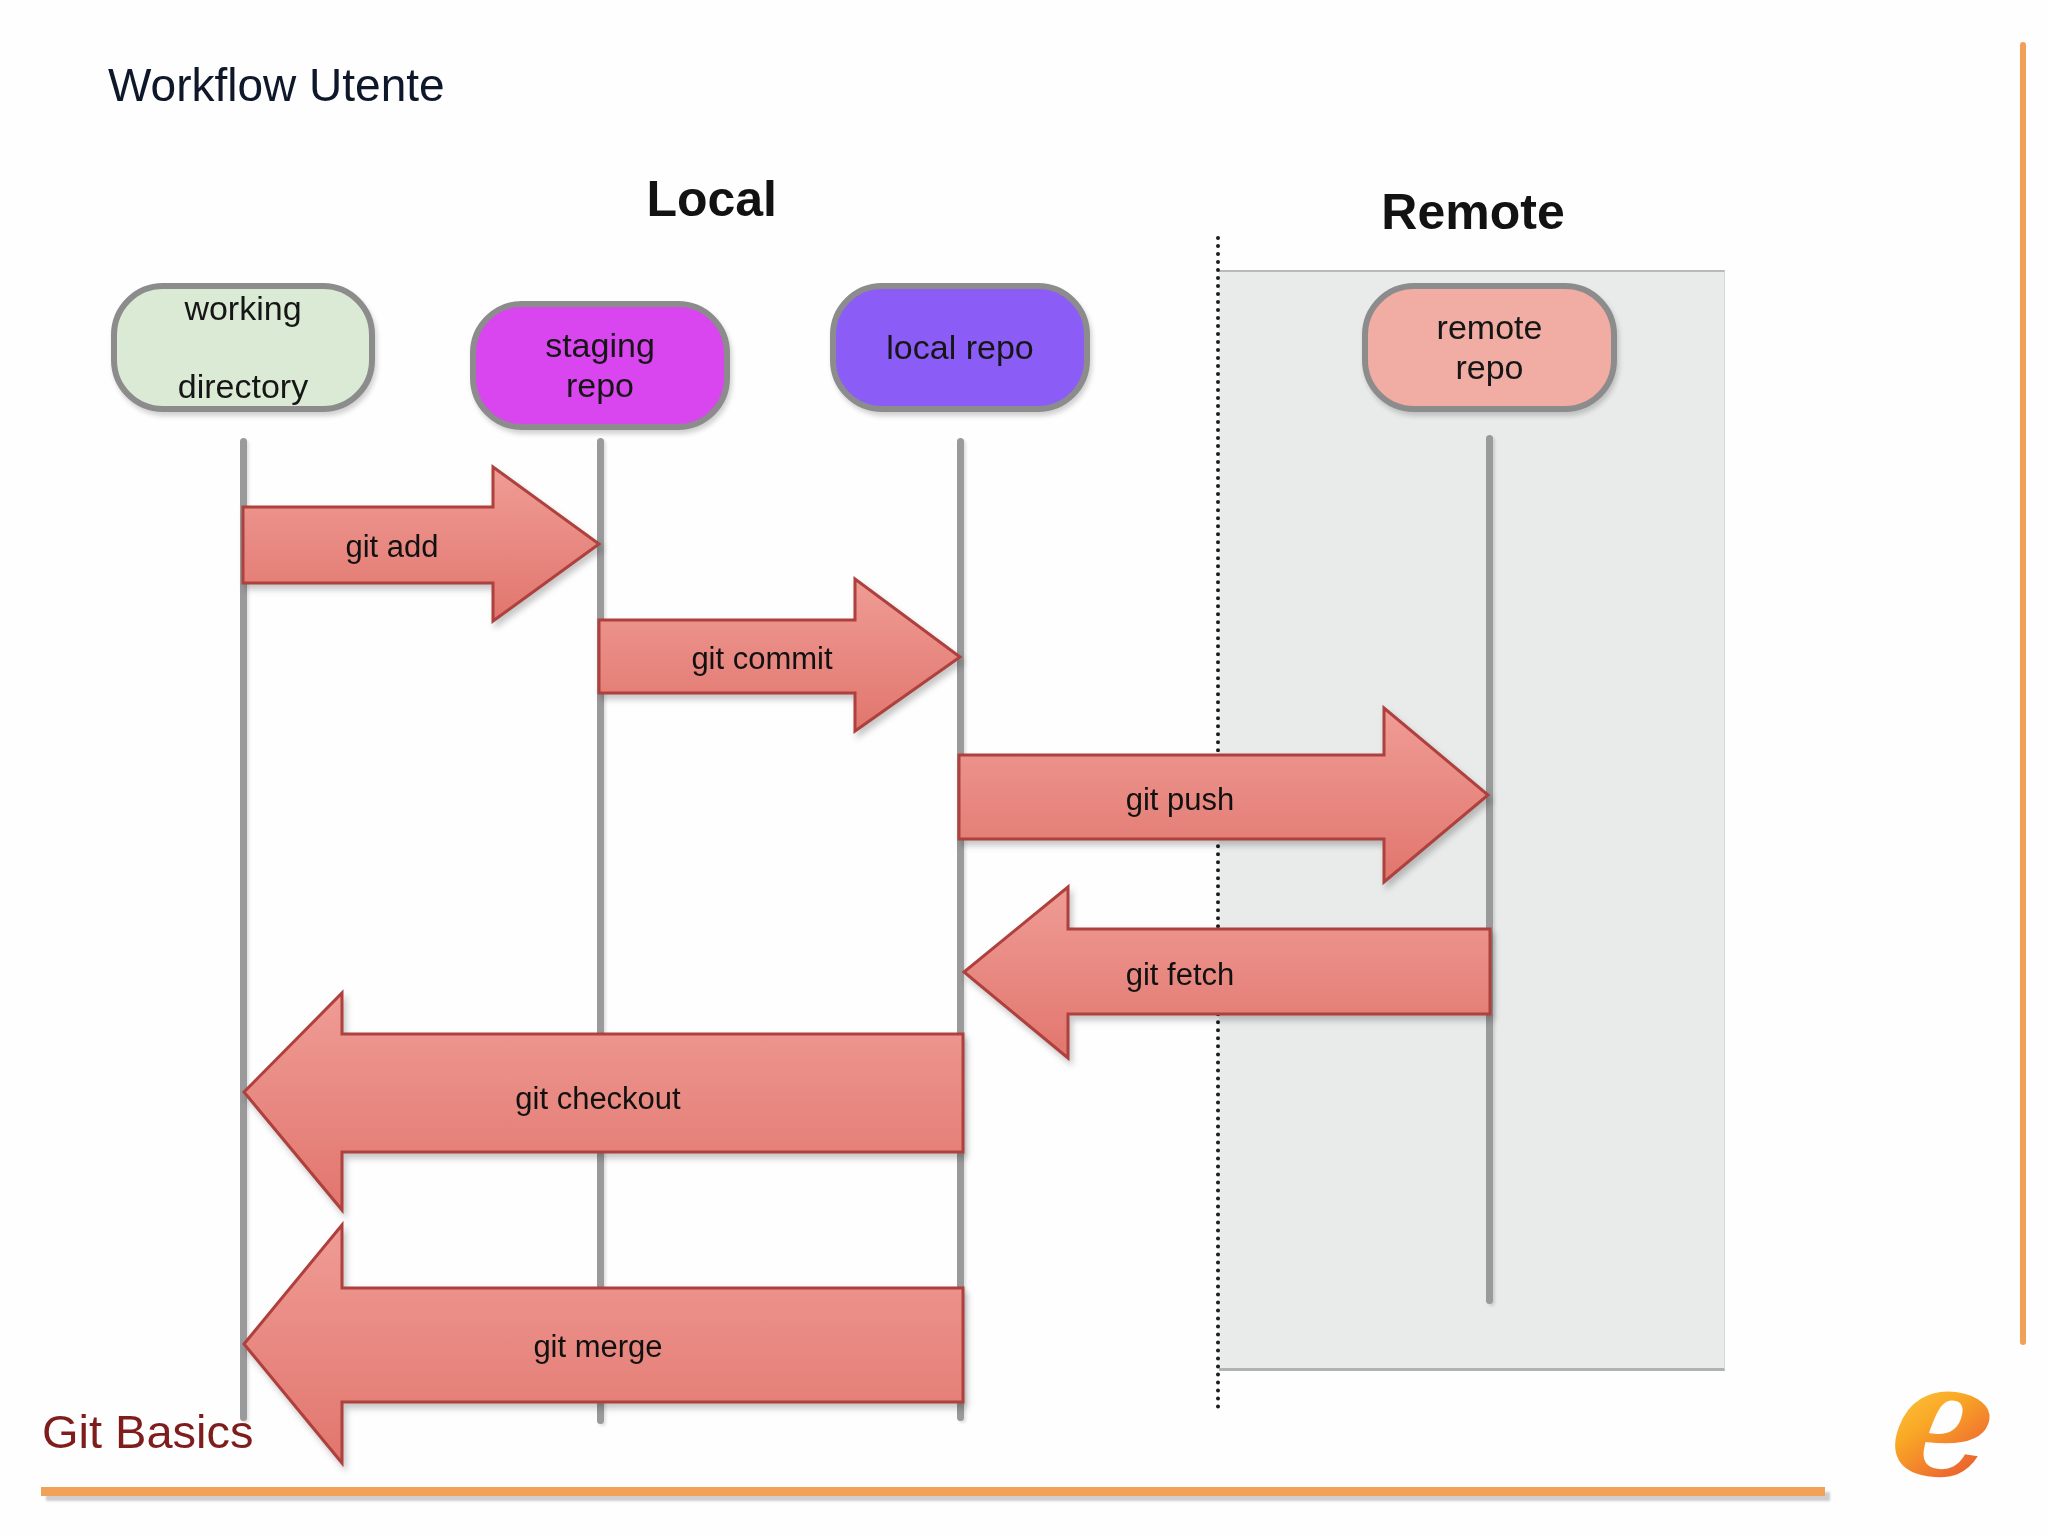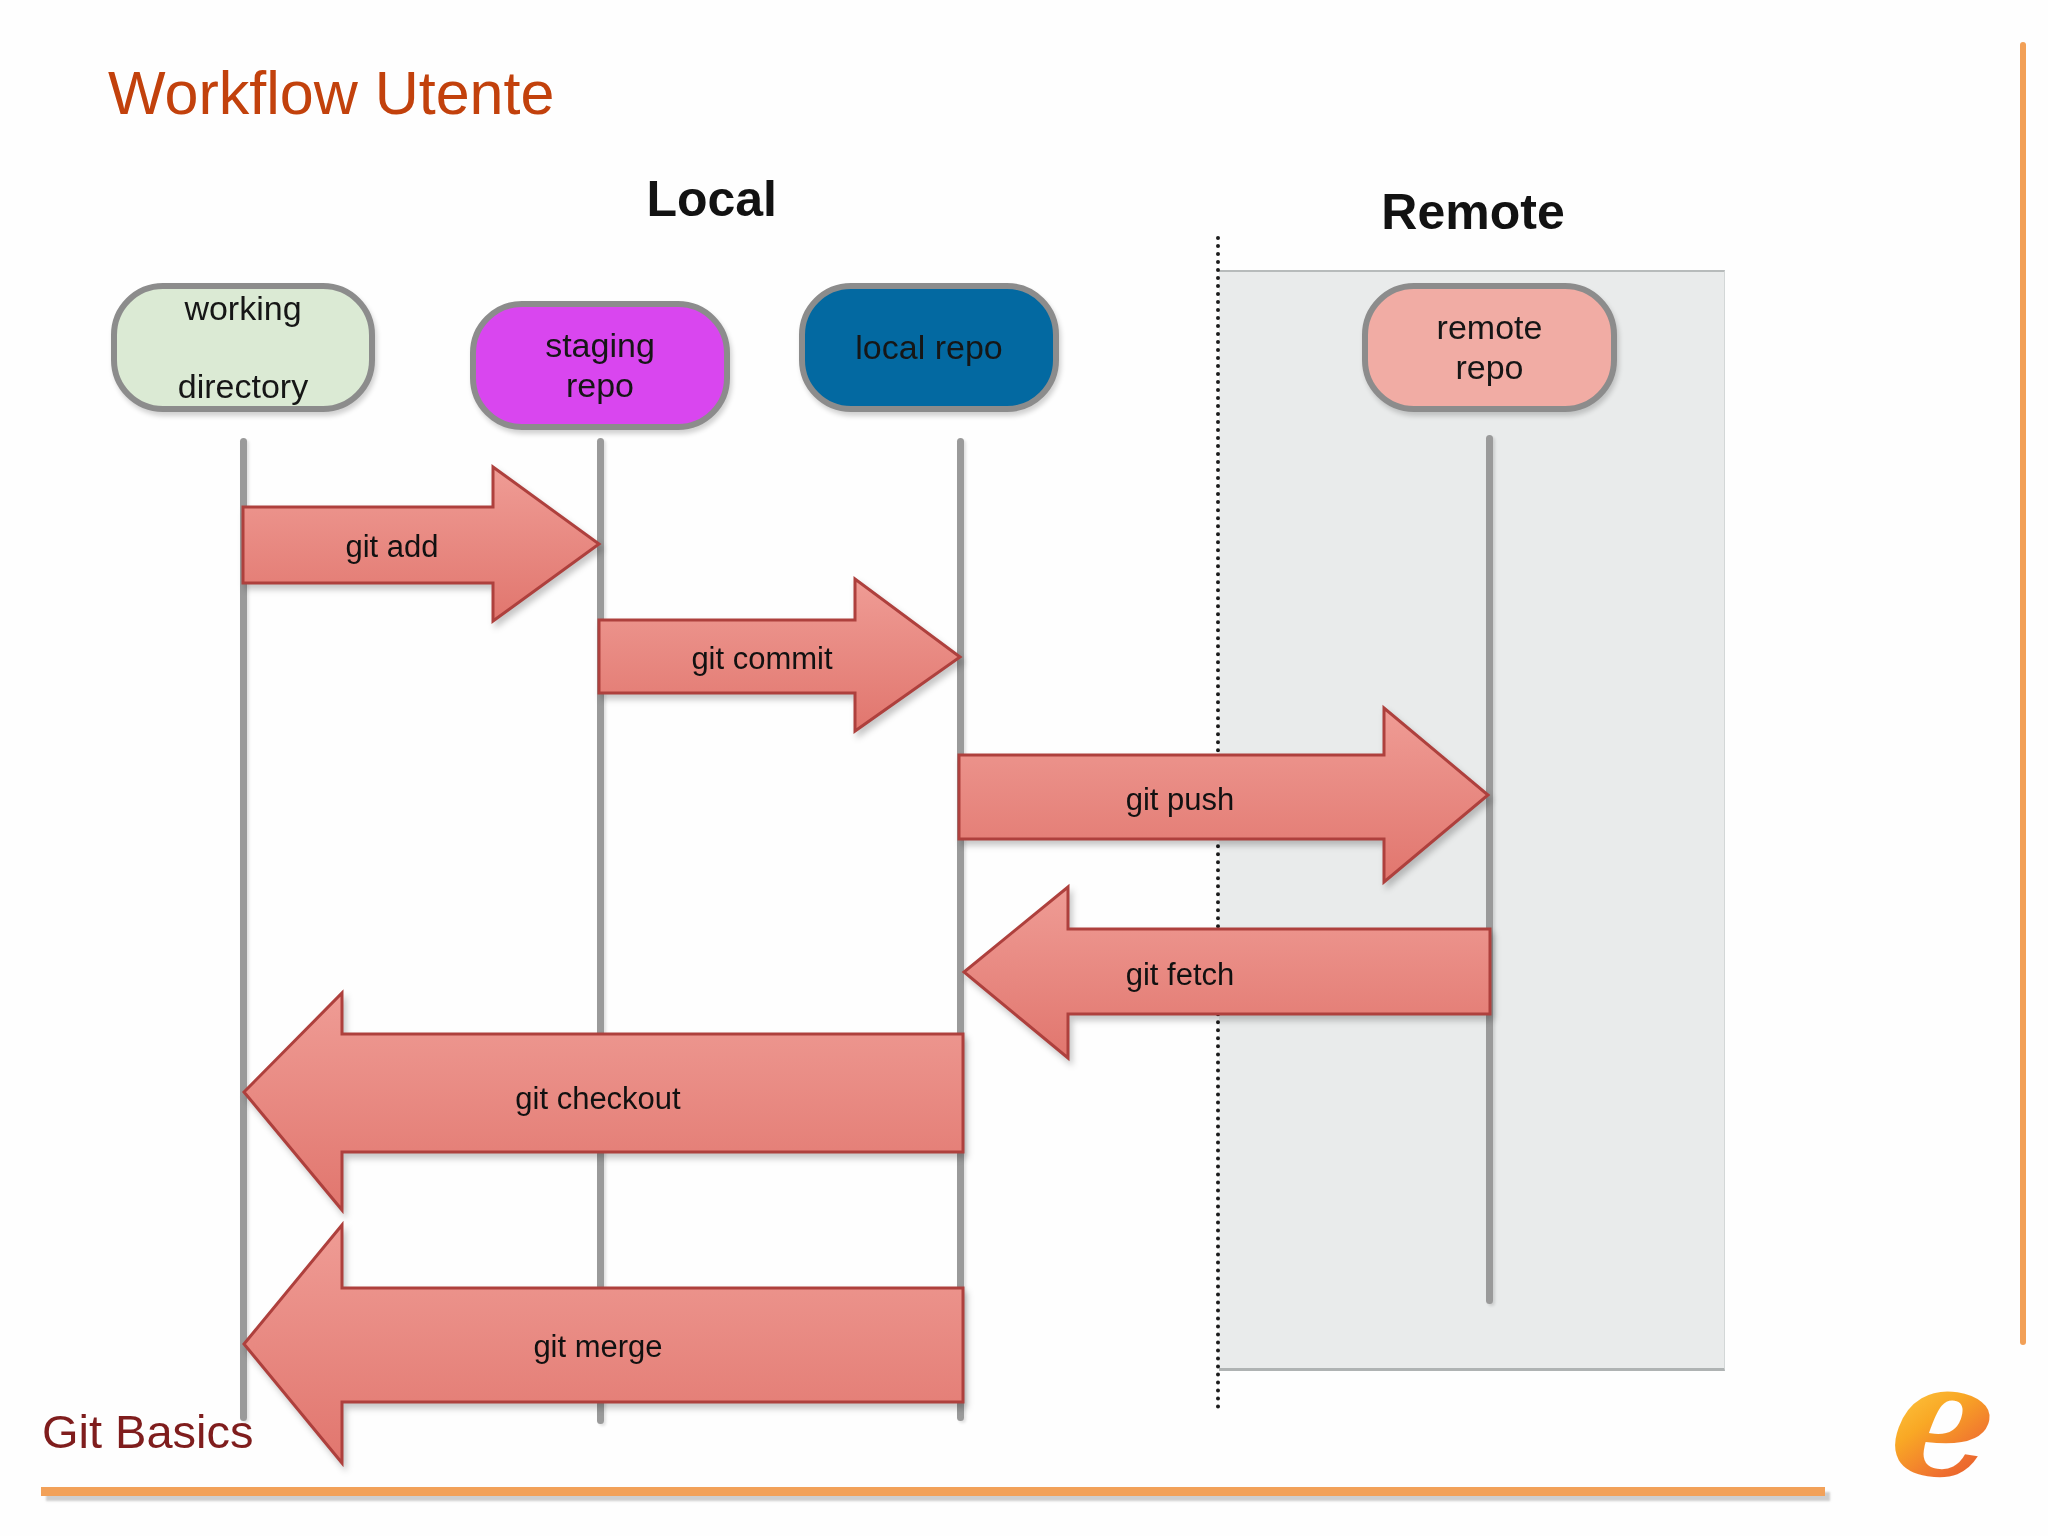--- a/index.html
+++ b/index.html
@@ -4,22 +4,22 @@
 <style>
   html,body{margin:0;padding:0;}
   body{
     width:2048px;height:1536px;position:relative;overflow:hidden;
     background:#fefefe;
     font-family:"Liberation Sans", sans-serif;
   }
   .abs{position:absolute;}
   
   #slide-title{
-    left:108px;top:58px;font-size:61px;letter-spacing:0px;
-    font-weight:400;color:#c2410c;
+    left:108px;top:58px;font-size:46px;letter-spacing:0px;
+    font-weight:400;color:#0f172a;
   }
   #slide-footer{
     left:42px;top:1404px;font-size:47px;font-weight:400;color:#7f1d1d;
   }
   
   .section-header{
     font-size:50px;font-weight:700;color:#121212;width:360px;text-align:center;
   }
   #header-local{left:417px;top:170px;text-align:right;}
   #header-remote{left:1293px;top:183px;}
@@ -96,21 +96,21 @@
   </div>
 <div class="abs" id="nodes">
     <div class="node abs" style="left: 111px; top: 283px; width: 252px; height: 117px; background: rgb(219, 234, 212); border-color: rgb(140, 140, 140); justify-content: space-between;">
       <div>working</div>
       <div>directory</div>
     </div>
     <div class="node abs" style="left: 470px; top: 301px; width: 248px; height: 117px; background: #d946ef; border-color: rgb(140, 140, 140);">
       <div>staging</div>
       <div>repo</div>
     </div>
-    <div class="node abs" style="left: 799px; top: 283px; width: 248px; height: 117px; background: #0369a1; border-color: rgb(140, 140, 140);">
+    <div class="node abs" style="left: 830px; top: 283px; width: 248px; height: 117px; background: #8b5cf6; border-color: rgb(140, 140, 140);">
       <div>local repo</div>
     </div>
     <div class="node abs" style="left: 1362px; top: 283px; width: 243px; height: 117px; background: rgb(241, 172, 164); border-color: rgb(140, 140, 140);">
       <div>remote</div>
       <div>repo</div>
     </div>
   </div>
 
 <svg class="abs" id="arrow-layer" width="2048" height="1536" viewBox="0 0 2048 1536">
   <defs>

